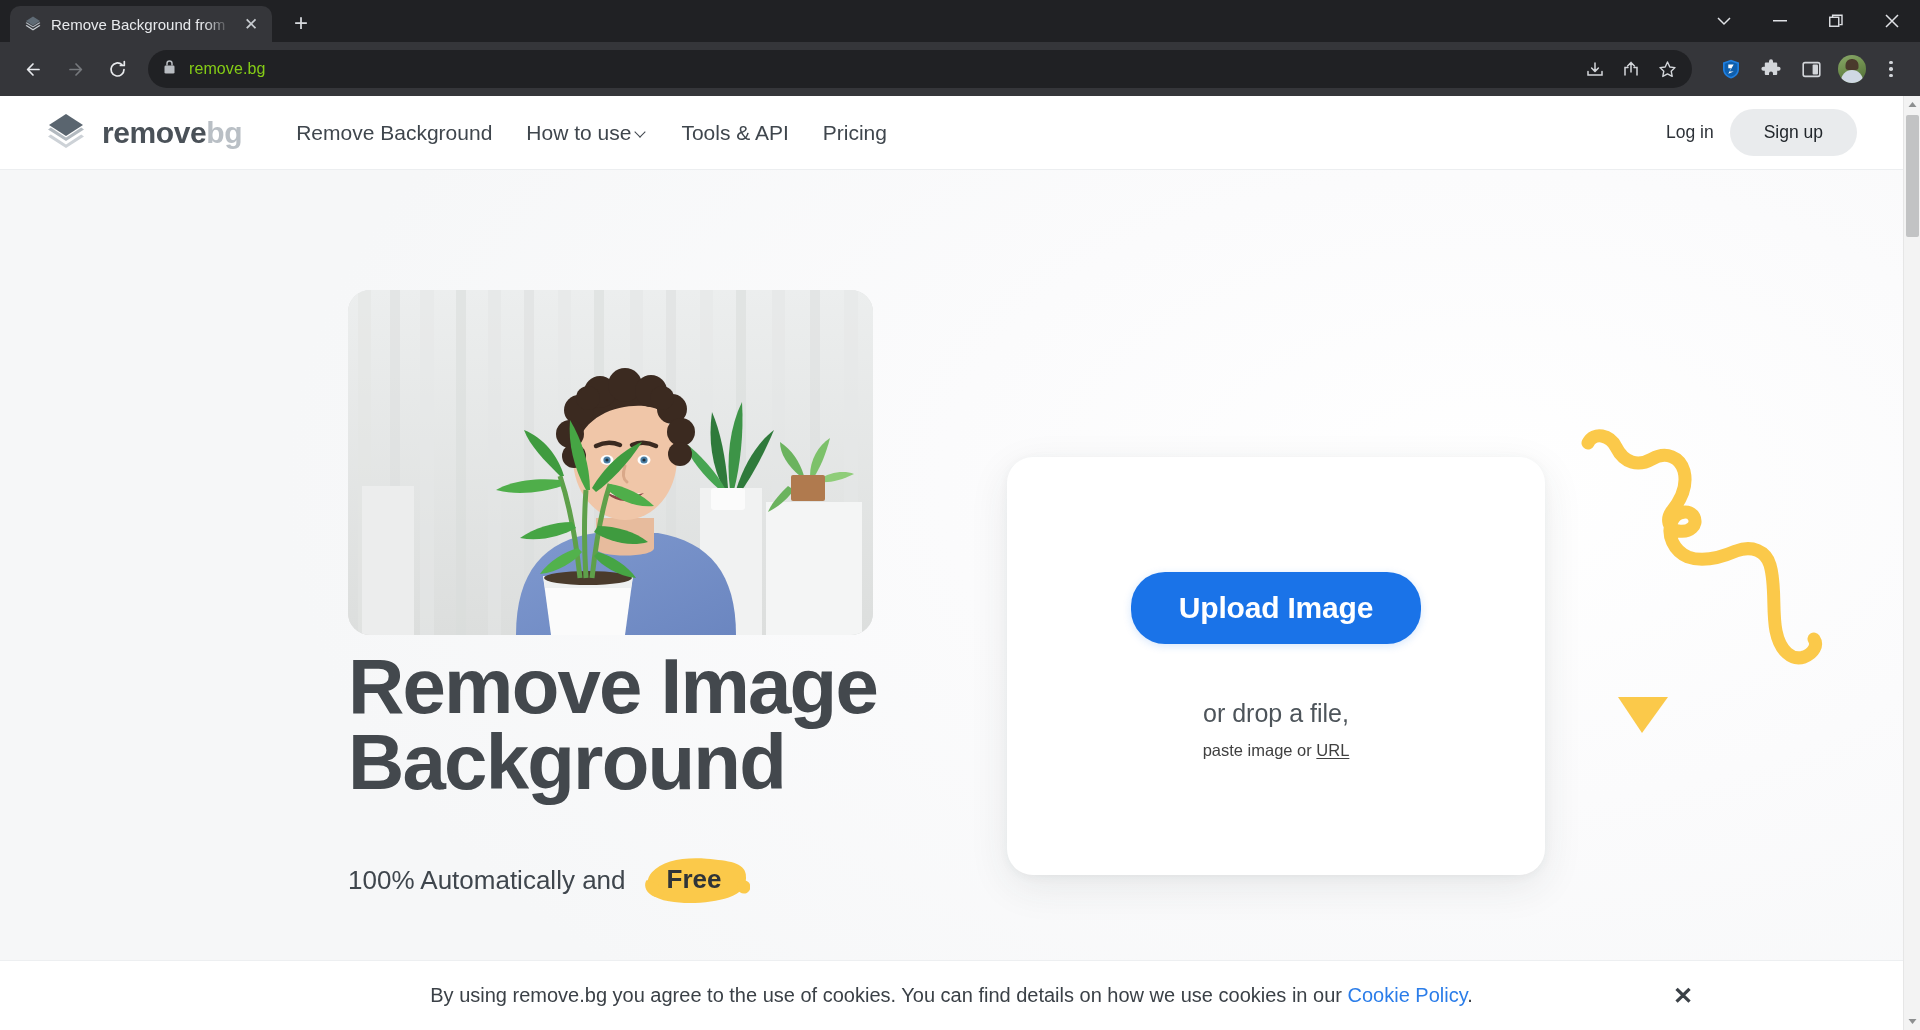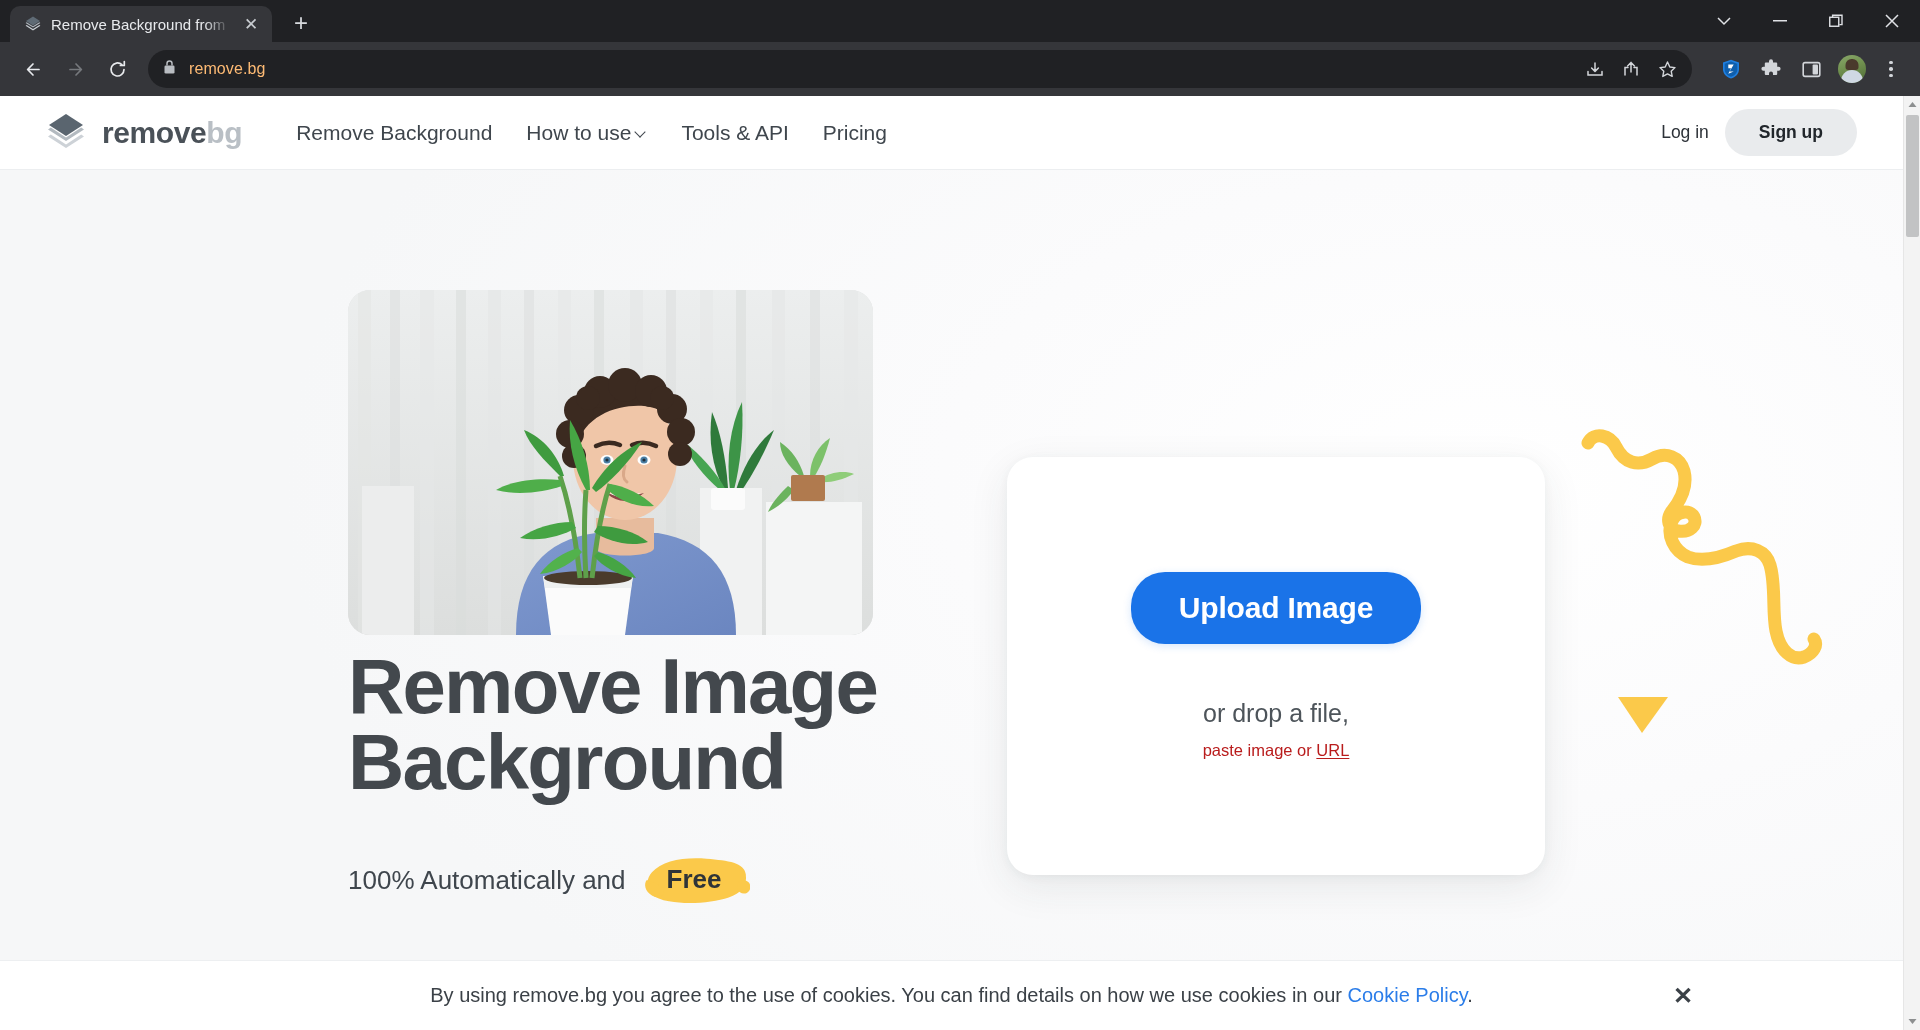--- a/index.html
+++ b/index.html
@@ -61,21 +61,21 @@
     display: flex; align-items: center; justify-content: center;
     color: #e8eaed;
   }
   .navbtn.disabled { color: #76797d; }
   .omnibox {
     flex: 1; height: 38px; margin: 0 10px 0 8px;
     background: #202124; border-radius: 19px;
     display: flex; align-items: center; padding: 0 14px; gap: 12px;
     position: relative;
   }
-  .omni-url { color: #fdba74; font-size: 16px; letter-spacing: .1px; }
+  .omni-url { color: #84cc16; font-size: 16px; letter-spacing: .1px; }
   .omni-actions {
     position: absolute; right: 8px; top: 0; height: 38px;
     display: flex; align-items: center; gap: 2px;
   }
   .tb-icon {
     width: 34px; height: 34px; border-radius: 50%;
     display: flex; align-items: center; justify-content: center; color: #d3d6da;
   }
   .ext-icons { display: flex; align-items: center; gap: 6px; padding-left: 8px; }
   .avatar {
@@ -132,21 +132,21 @@
   .chev { display: inline-block; width: 11px; height: 11px; position: relative; }
   .chev::before {
     content: ""; position: absolute; left: 0; top: 1px;
     width: 7px; height: 7px;
     border-right: 1.9px solid #3f464d; border-bottom: 1.9px solid #3f464d;
     transform: rotate(45deg);
   }
   .header-right { margin-left: auto; display: flex; align-items: center; gap: 4px; }
   .login { font-size: 17.5px; color: #2d3238; padding: 8px 12px; }
   .signup {
-    font-size: 17.5px; font-weight: 700; color: #21262b;
+    font-size: 17.5px; font-weight: 400; color: #21262b;
     background: #e9ebed; border-radius: 24px; padding: 13px 34px;
     border: none; font-family: inherit;
   }
 
   
   .hero { position: relative; height: 860px; }
 
   .hero-photo {
     position: absolute; left: 348px; top: 120px;
     width: 525px; height: 345px;
@@ -177,21 +177,21 @@
     box-shadow: 0 12px 40px rgba(40,50,60,.09), 0 2px 10px rgba(40,50,60,.05);
     display: flex; flex-direction: column; align-items: center; justify-content: center;
   }
   .upload-btn {
     background: #1a73e8; color: #fff;
     font-size: 30px; font-weight: 700; font-family: inherit;
     border: none; border-radius: 34px; padding: 19px 48px;
     letter-spacing: -.2px; box-shadow: 0 2px 8px rgba(26,115,232,.18);
   }
   .drop-text { margin-top: 55px; font-size: 25px; color: #4d545a; font-weight: 400; }
-  .paste-text { margin-top: 13px; font-size: 16.5px; color: #b91c1c; }
+  .paste-text { margin-top: 13px; font-size: 16.5px; color: #404040; }
   .paste-text u { text-decoration: underline; text-underline-offset: 2px; }
 
   
   .squiggle { position: absolute; left: 1580px; top: 255px; width: 280px; height: 310px; }
 
   
   .cookie-banner {
     position: absolute; left: 0; bottom: 0; width: 1903px; height: 70px;
     background: #ffffff; border-top: 1px solid #edeff1;
     display: flex; align-items: center; justify-content: center;

